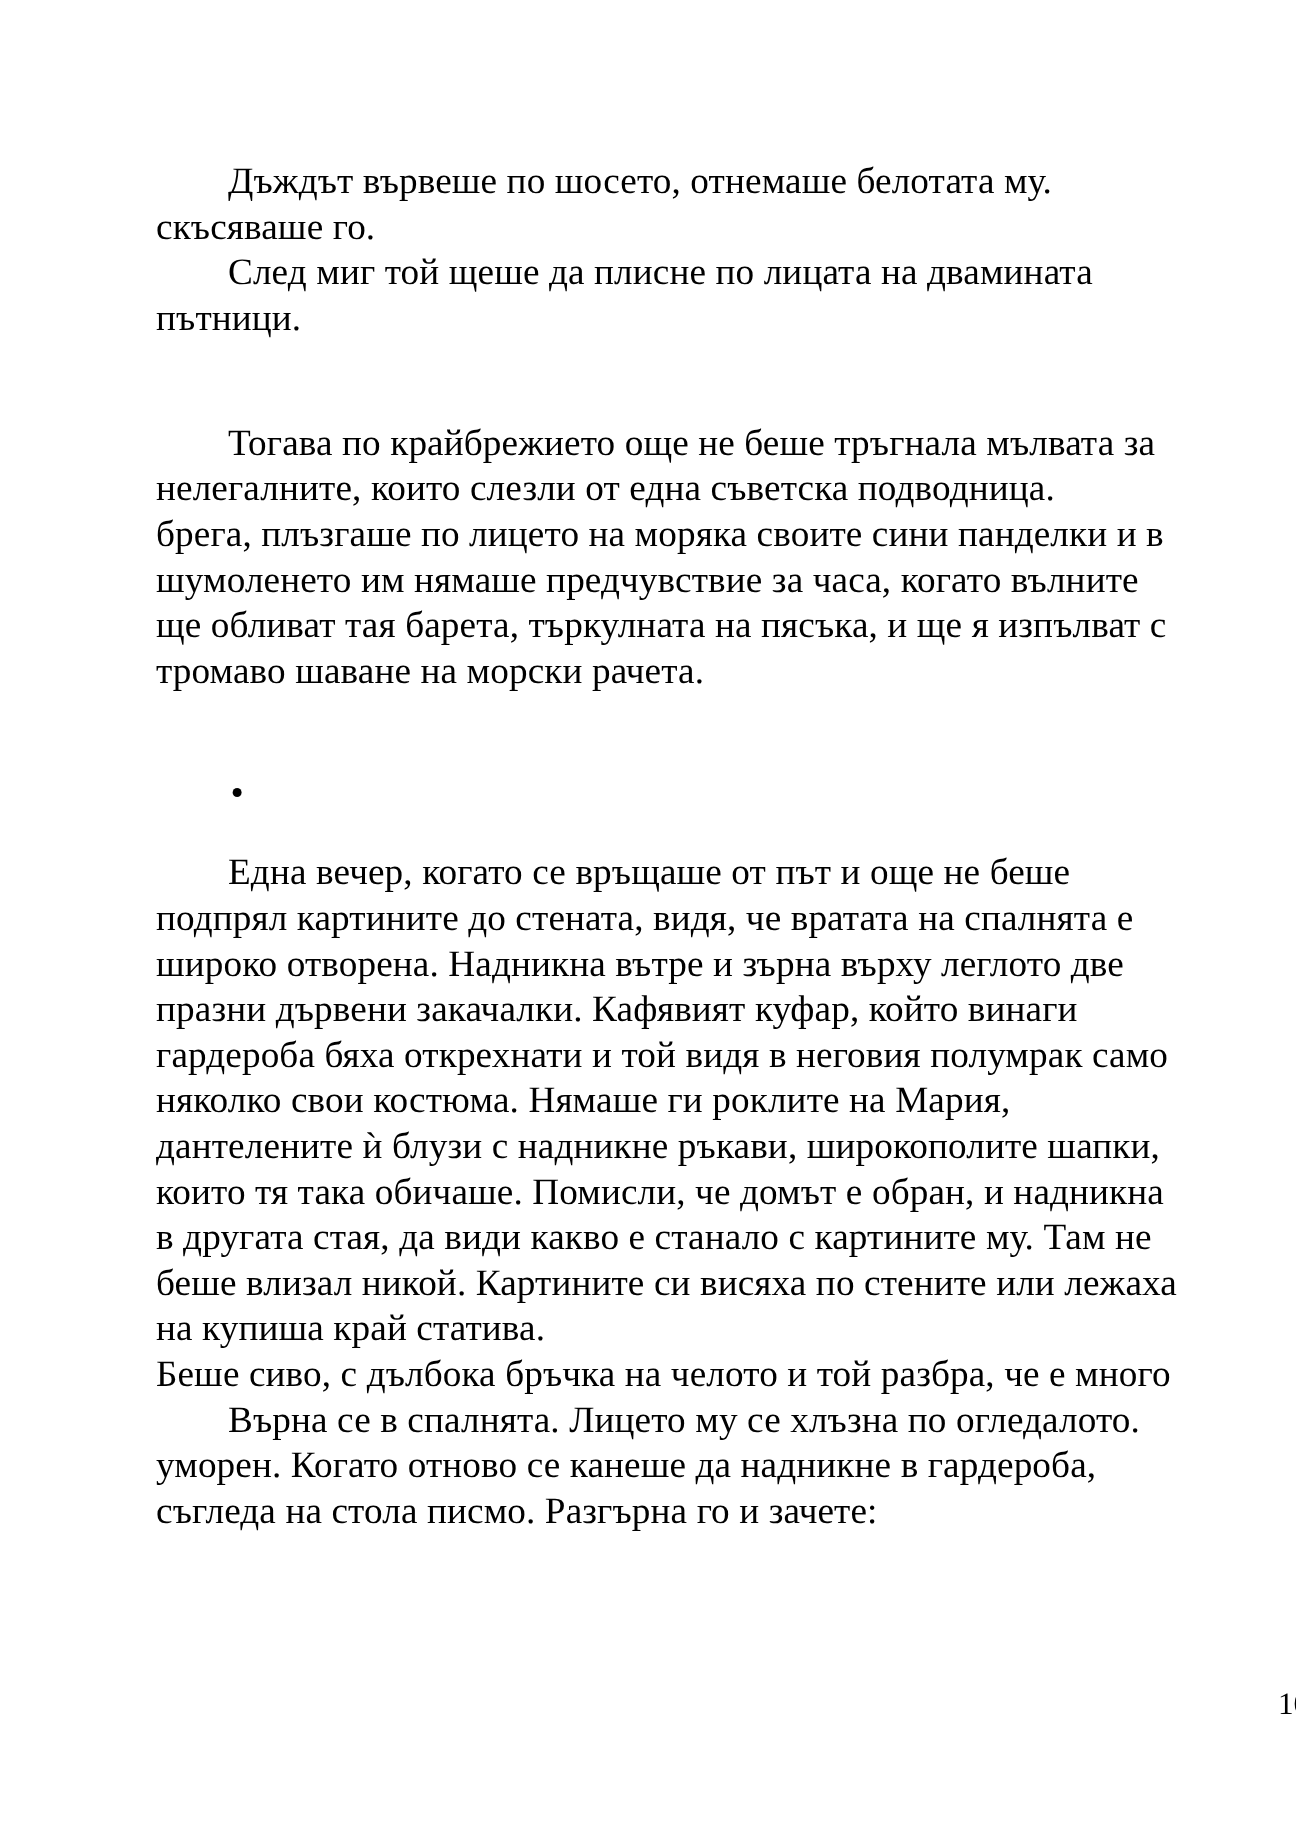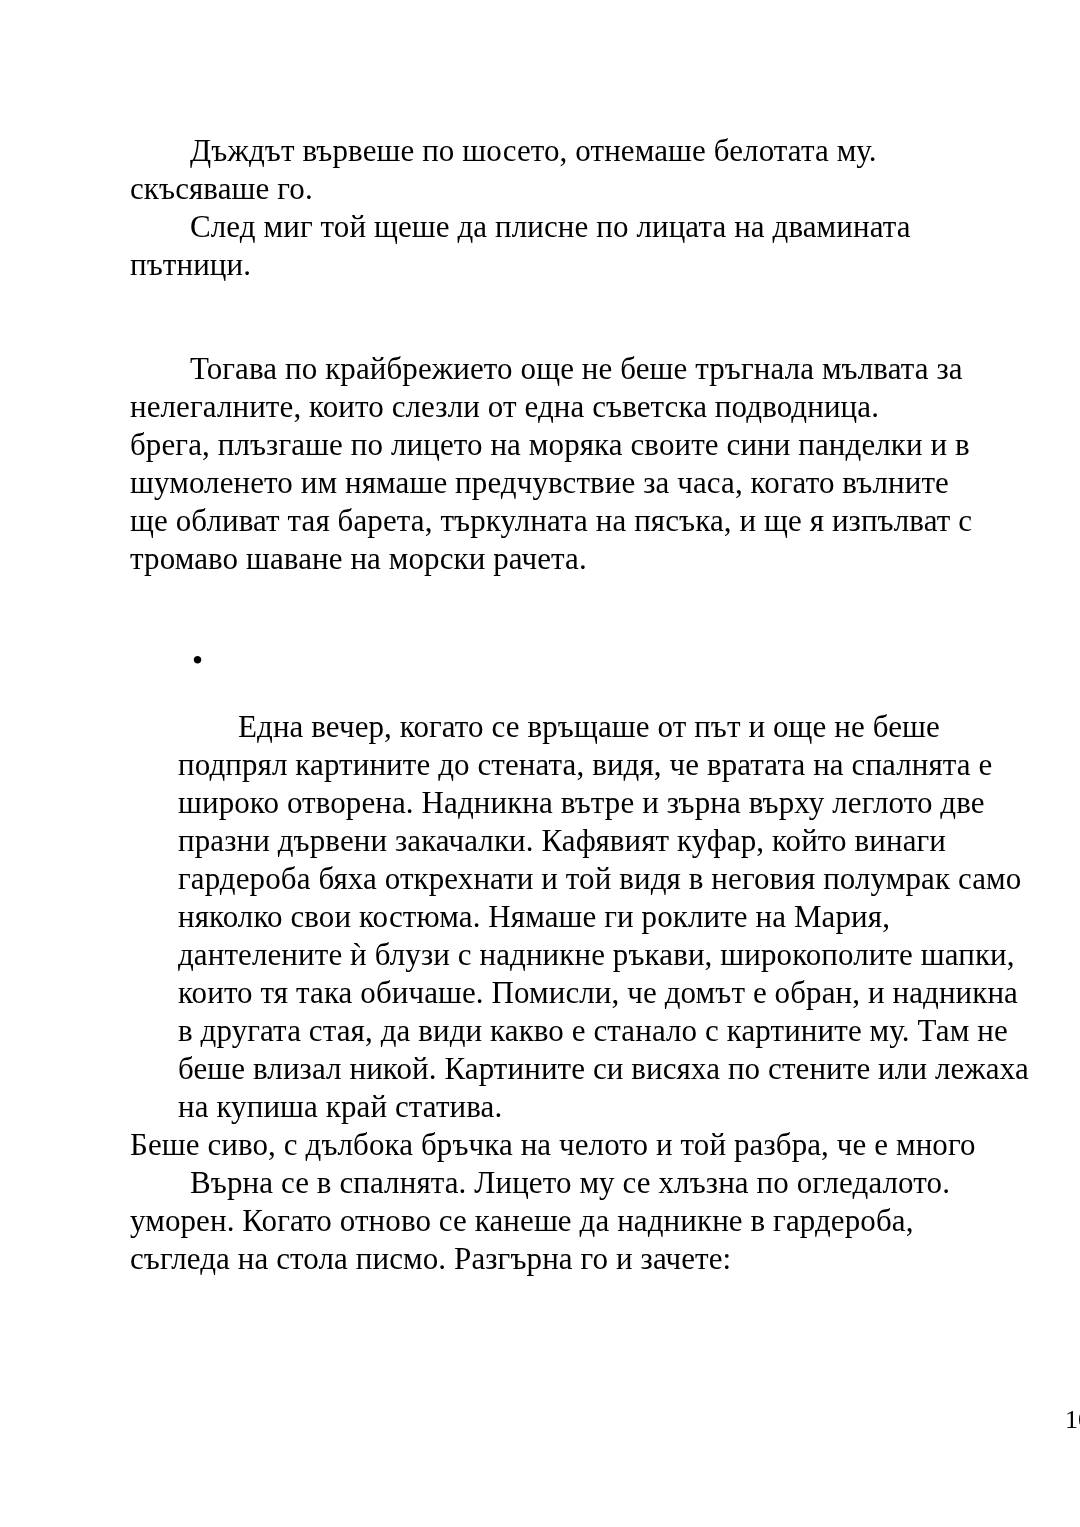--- a/index.html
+++ b/index.html
@@ -25,21 +25,21 @@
   }
   .content {
     position: absolute;
     left: 130px;
     top: 132px;
     width: 830px;
   }
   .para { margin: 0; padding: 0; }
   .para.gap-section   { margin-top: 66px; }
   .para.gap-bullet    { margin-top: 64px; }
-  .para.gap-after-bullet { margin-top: 28px; margin-left: 48px; }
+  .para.gap-after-bullet { margin-top: 28px; }
   .line {
     font-size: 31px;
     line-height: 38px;
     white-space: nowrap;
     letter-spacing: 0.1px;
   }
   .line.first {
     padding-left: 60px;
   }
   .bullet-line {

